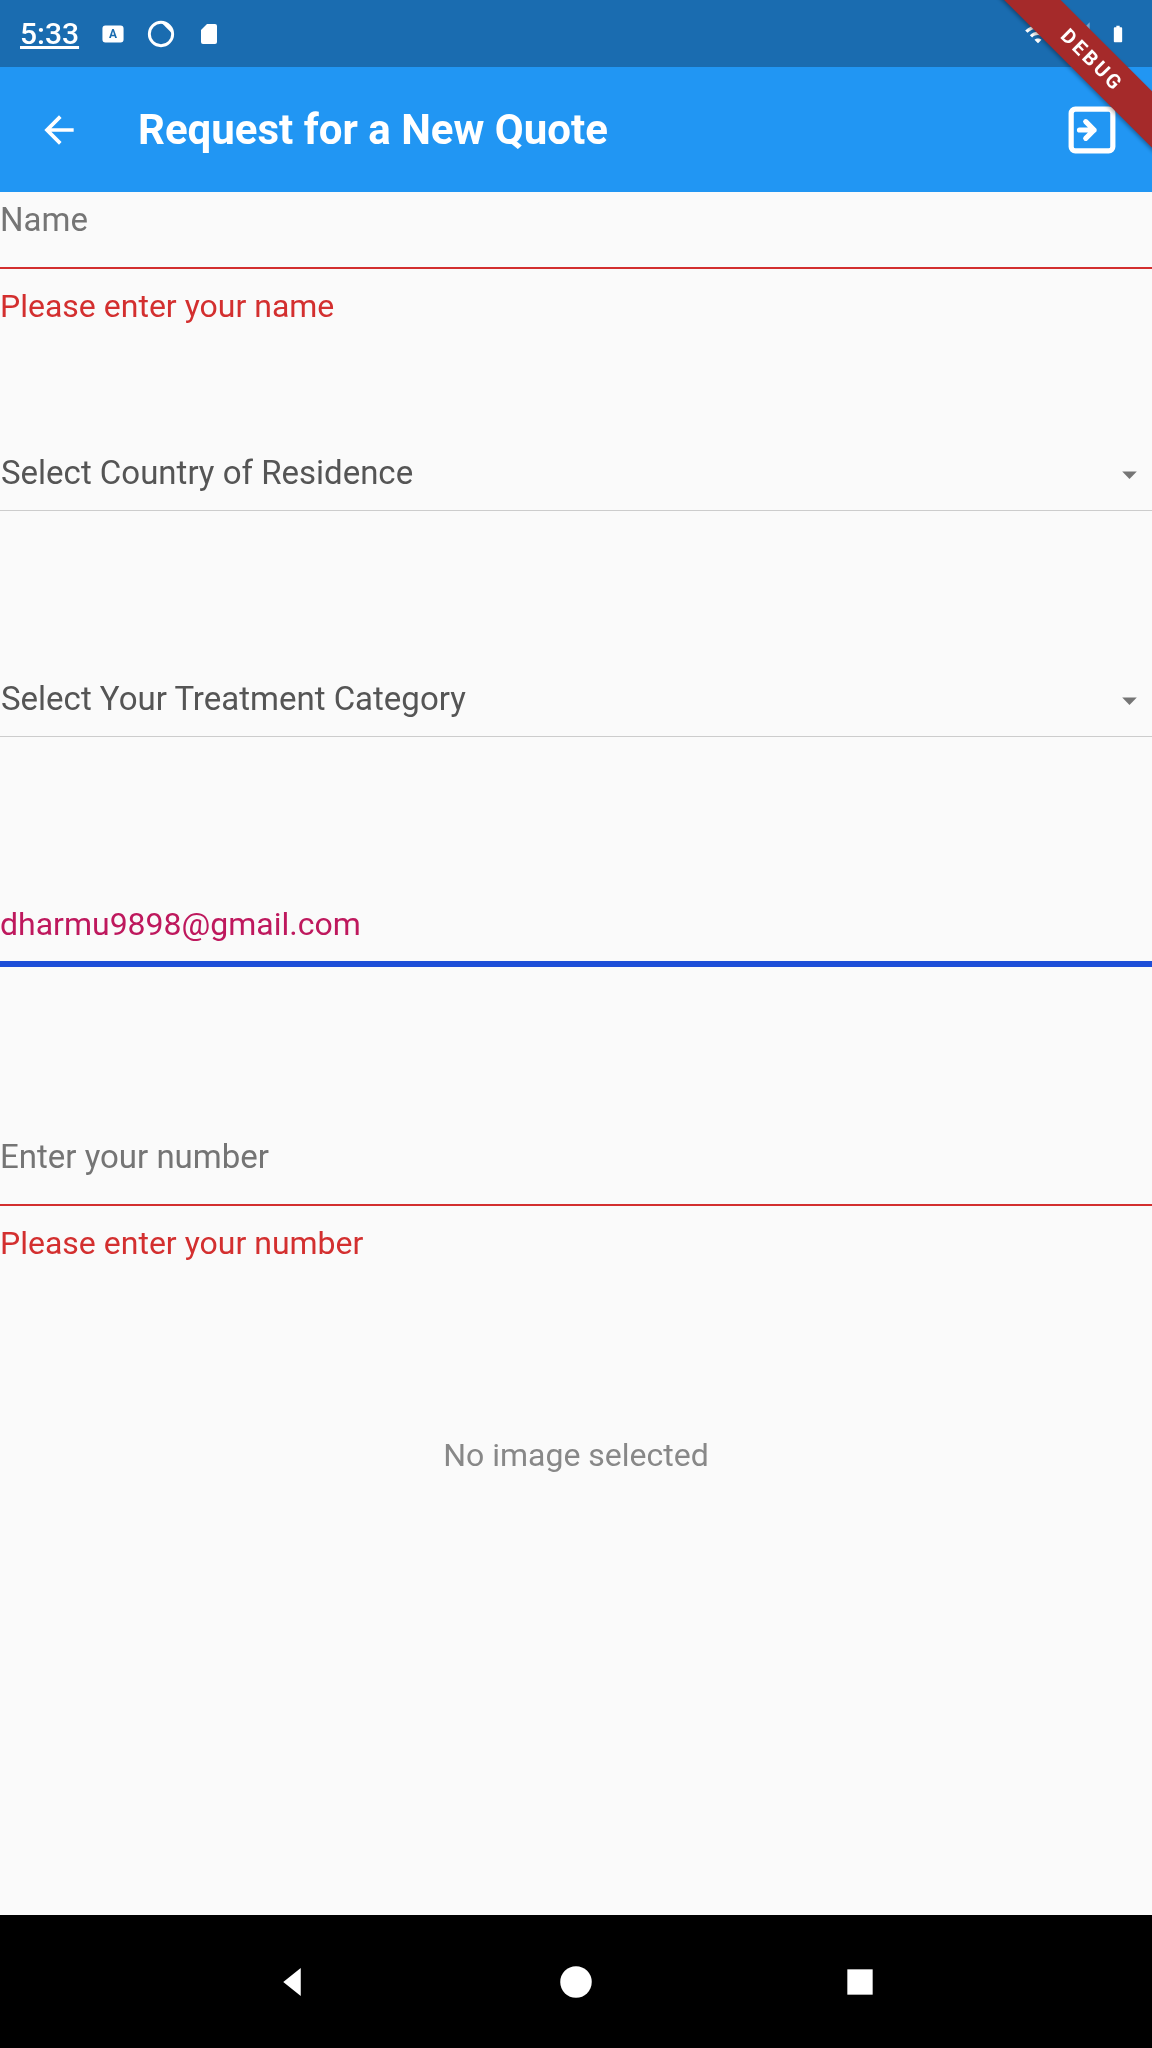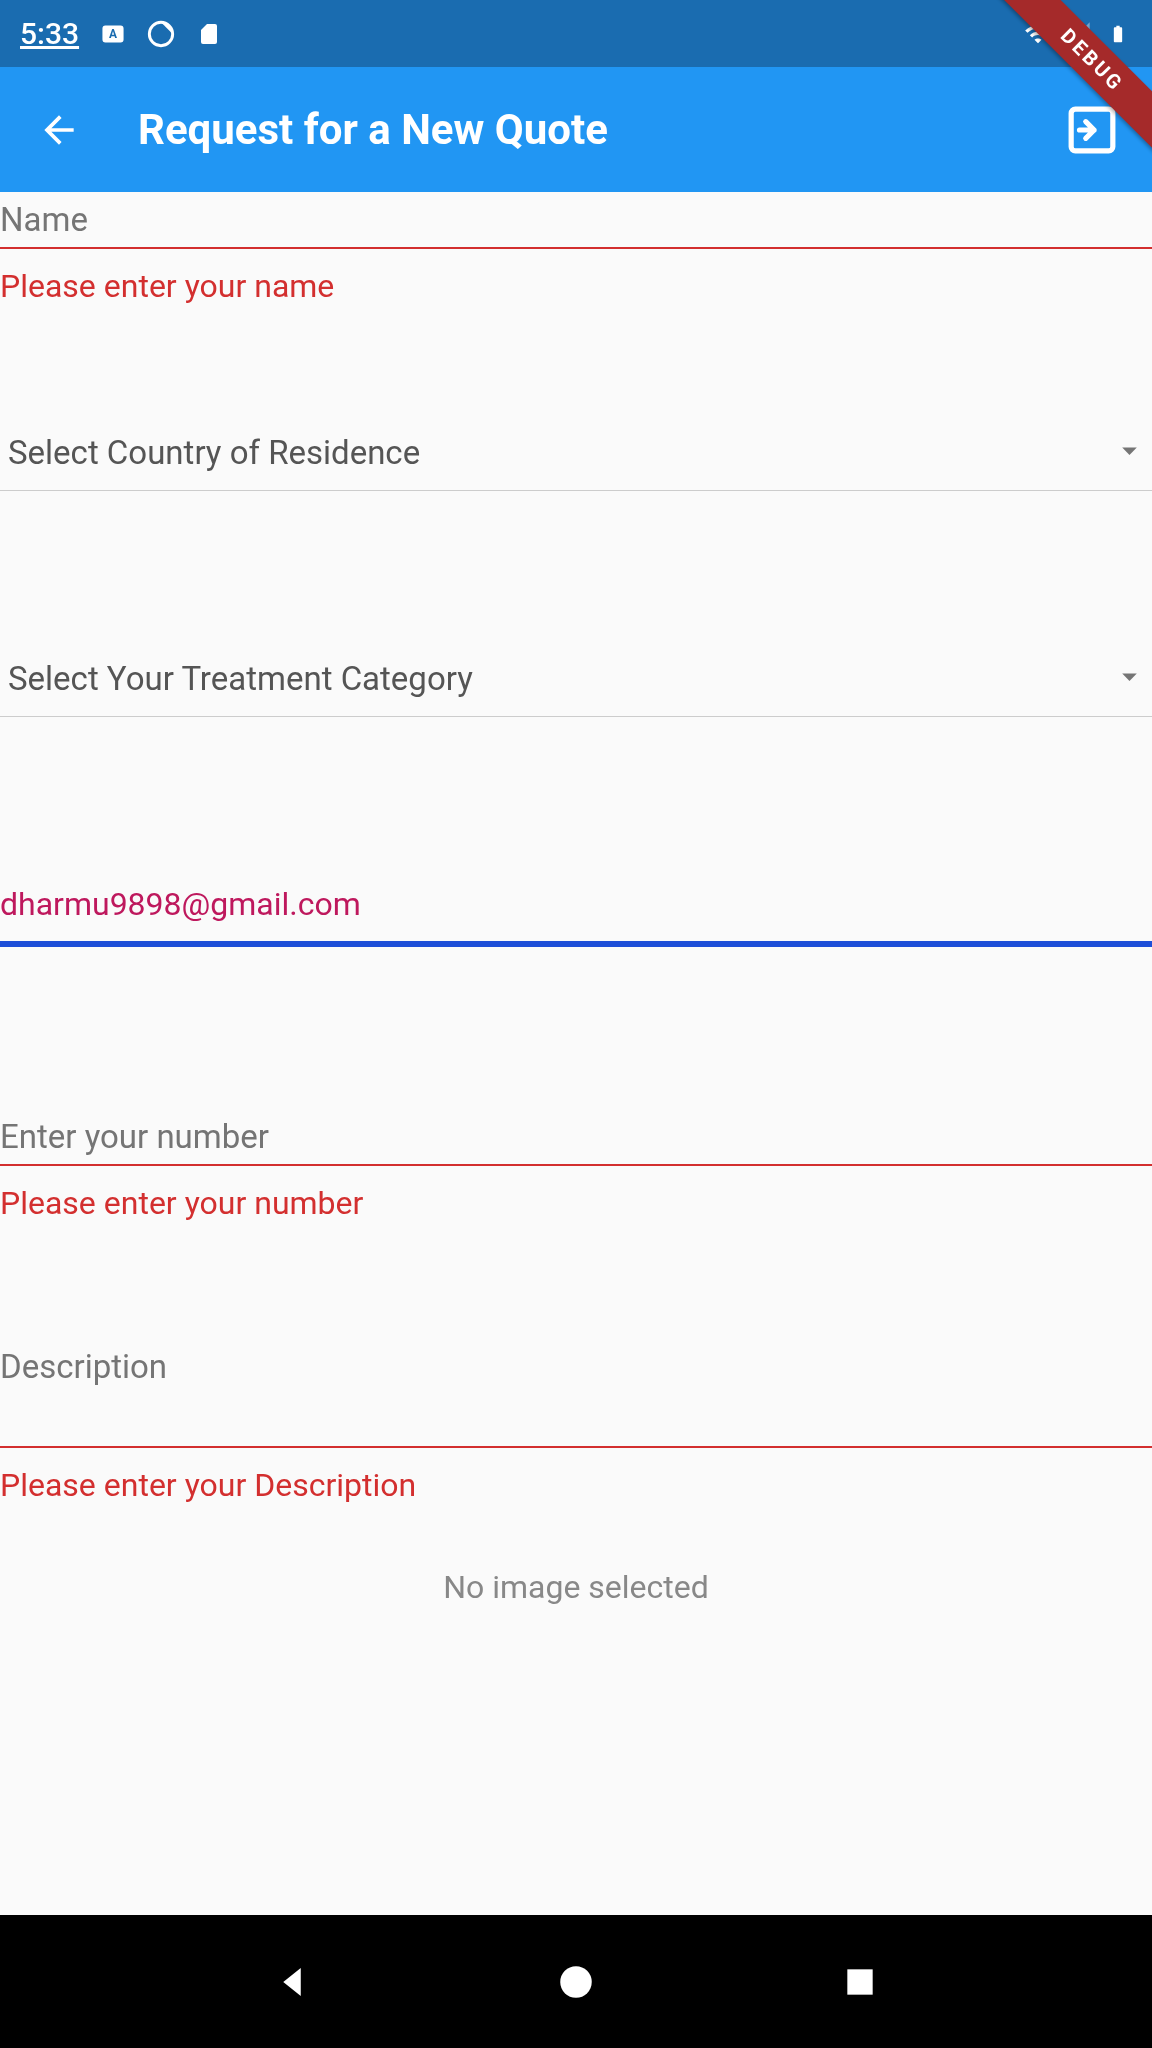--- a/index.html
+++ b/index.html
@@ -104,42 +104,42 @@
     }
     .field-group {
       padding: 0;
     }
     .text-input {
       width: 100%;
       border: none;
       border-bottom: 2px solid #888;
       background: transparent;
       font-size: 33px;
-      padding: 8px 0;
+      padding: 28px 0;
       color: #333;
       outline: none;
     }
     .text-input.error {
       border-bottom-color: #d32f2f;
     }
     .field-wrapper {
       position: relative;
       padding-top: 0px;
     }
     .error-text {
       color: #d32f2f;
       font-size: 32px;
       margin-top: 18px;
     }
     .dropdown {
       display: flex;
-      align-items: flex-start;
+      align-items: flex-end;
       justify-content: space-between;
       border-bottom: 1px solid #ccc;
-      padding: 18px 5px 18px 8px;
+      padding: 18px 5px 18px 1px;
       font-size: 33px;
       color: #555;
     }
     .dropdown-icon {
       width: 35px;
       height: 35px;
     }
     .email-value {
       font-size: 32px;
       color: #be185d;
@@ -279,26 +279,20 @@
 
   <div class="field-group">
     <div class="field-wrapper">
       <input type="text" class="text-input error" style="font-size: 33px; color: #a16207; padding-top: 40px;" placeholder="Enter your number">
     </div>
     <div class="error-text">Please enter your number</div>
   </div>
 
   <div class="spacer-md"></div>
 
-  <div class="field-group">
-    <div class="field-wrapper">
-      <input type="text" class="text-input error" style="font-size: 33px; color: rgb(102, 102, 102); padding-top: 15px; padding-bottom: 60px;" placeholder="Description">
-    </div>
-    <div class="error-text">Please enter your Description</div>
-  </div>
 
   <div class="image-status">No image selected</div>
 
 </div>
 
 <div class="nav-bar">
   <div class="nav-icon">
     <svg viewBox="0 0 24 24" width="42" height="42" fill="white">
         <path d="M17 4l-10 8 10 8z"></path>
       </svg>

